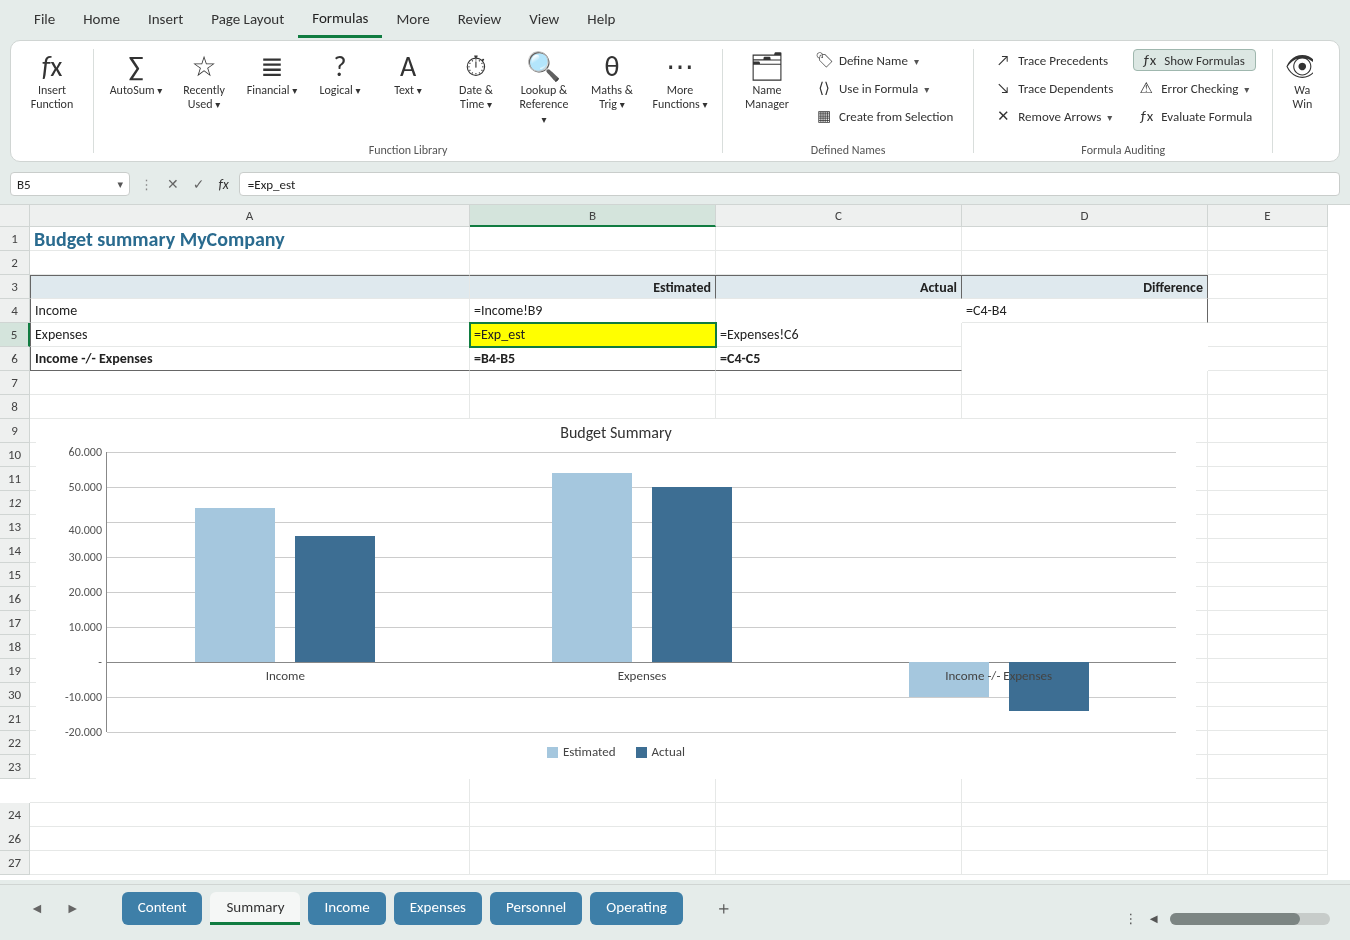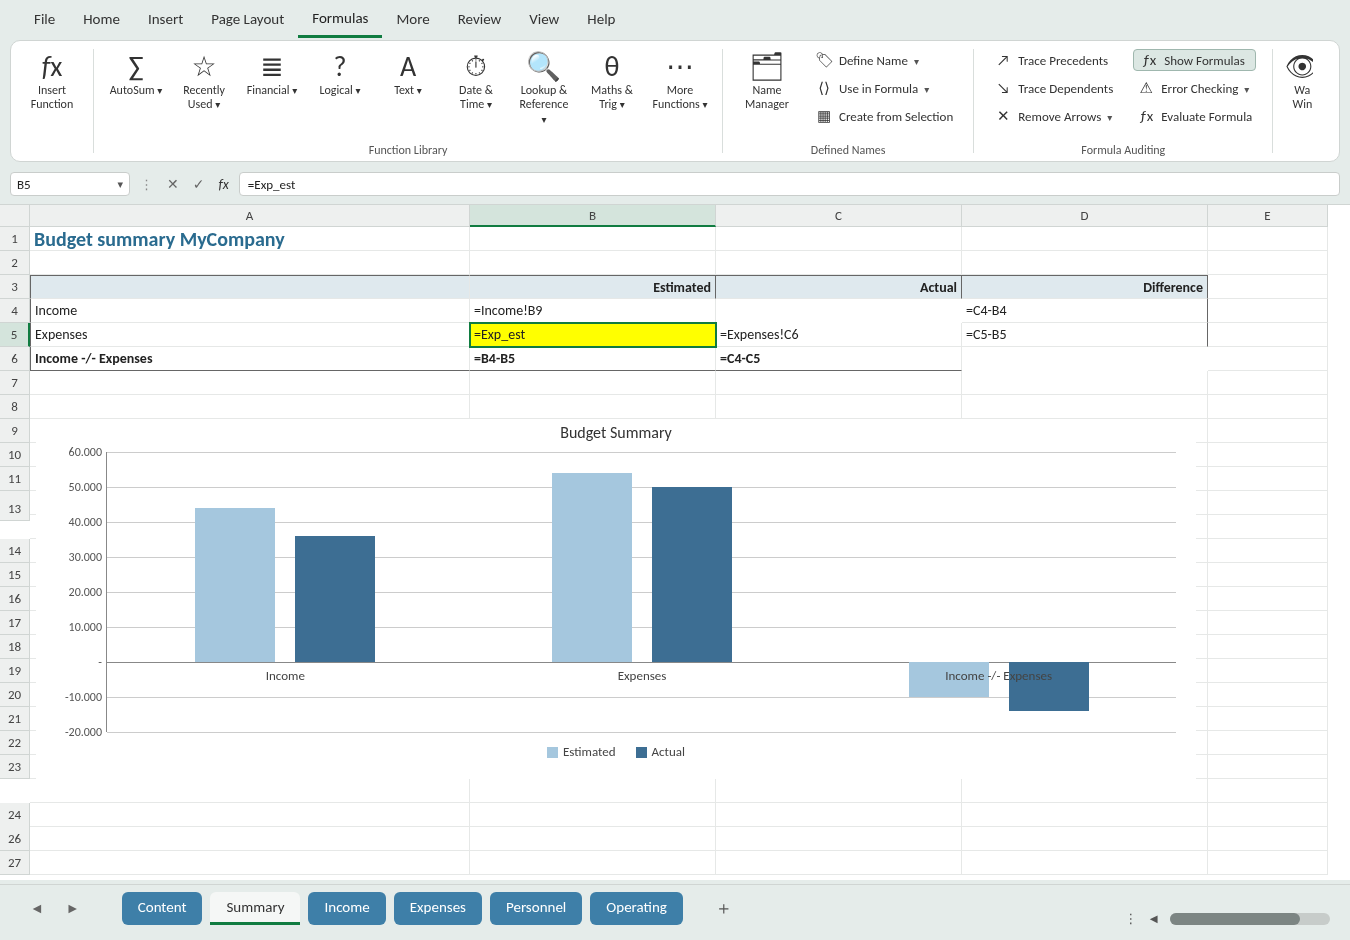--- a/index.html
+++ b/index.html
@@ -459,21 +459,20 @@
       <div class="cell col-E" style="top: 48px;"></div>
       <div class="rowh" style="top: 72px;">4</div>
       <div class="cell col-A row-label tbl-border-left" style="top: 72px;">Income</div>
       <div class="cell col-B formula-cell" style="top: 72px;">=Income!B9</div>
       <div class="cell col-D formula-cell tbl-border-right" style="top: 72px;">=C4-B4</div>
       <div class="cell col-E" style="top: 72px;"></div>
       <div class="rowh sel" style="top: 96px;">5</div>
       <div class="cell col-A row-label tbl-border-left" style="top: 96px;">Expenses</div>
       <div class="cell col-B formula-cell active-cell" style="top: 96px;">=Exp_est</div>
       <div class="cell col-C formula-cell" style="top: 96px;">=Expenses!C6</div>
-      <div class="cell col-D formula-cell tbl-border-right" style="top: 96px;">=C5-B5</div>
       <div class="cell col-E" style="top: 96px;"></div>
       <div class="rowh" style="top: 120px;">6</div>
       <div class="cell col-A net-row tbl-border-left tbl-border-bot" style="top: 120px;">Income -/- Expenses</div>
       <div class="cell col-B formula-cell net-row tbl-border-bot" style="top: 120px;">=B4-B5</div>
       <div class="cell col-C formula-cell net-row tbl-border-bot" style="top: 120px;">=C4-C5</div>
       <div class="cell col-E" style="top: 120px;"></div>
       <div class="rowh" style="top: 144px;">7</div>
       <div class="cell col-A" style="top: 144px;"></div>
       <div class="cell col-B" style="top: 144px;"></div>
       <div class="cell col-C" style="top: 144px;"></div>
@@ -502,21 +501,21 @@
       <div class="cell col-B" style="top: 240px;"></div>
       <div class="cell col-C" style="top: 240px;"></div>
       <div class="cell col-D" style="top: 240px;"></div>
       <div class="cell col-E" style="top: 240px;"></div>
       <div class="rowh" style="top: 264px; font-style: italic;">12</div>
       <div class="cell col-A" style="top: 264px;"></div>
       <div class="cell col-B" style="top: 264px;"></div>
       <div class="cell col-C" style="top: 264px;"></div>
       <div class="cell col-D" style="top: 264px;"></div>
       <div class="cell col-E" style="top: 264px;"></div>
-      <div class="rowh" style="top: 270px;">13</div>
+      <div class="rowh" style="top: 288px;">13</div>
       <div class="cell col-A" style="top: 288px;"></div>
       <div class="cell col-B" style="top: 288px;"></div>
       <div class="cell col-C" style="top: 288px;"></div>
       <div class="cell col-D" style="top: 288px;"></div>
       <div class="cell col-E" style="top: 288px;"></div>
       <div class="rowh" style="top: 312px;">14</div>
       <div class="cell col-A" style="top: 312px;"></div>
       <div class="cell col-B" style="top: 312px;"></div>
       <div class="cell col-C" style="top: 312px;"></div>
       <div class="cell col-D" style="top: 312px;"></div>
@@ -544,21 +543,21 @@
       <div class="cell col-B" style="top: 408px;"></div>
       <div class="cell col-C" style="top: 408px;"></div>
       <div class="cell col-D" style="top: 408px;"></div>
       <div class="cell col-E" style="top: 408px;"></div>
       <div class="rowh" style="top: 432px;">19</div>
       <div class="cell col-A" style="top: 432px;"></div>
       <div class="cell col-B" style="top: 432px;"></div>
       <div class="cell col-C" style="top: 432px;"></div>
       <div class="cell col-D" style="top: 432px;"></div>
       <div class="cell col-E" style="top: 432px;"></div>
-      <div class="rowh" style="top: 456px;">20</div>
+      <div class="rowh" style="top: 456px;">30</div>
       <div class="cell col-A" style="top: 456px;"></div>
       <div class="cell col-B" style="top: 456px;"></div>
       <div class="cell col-C" style="top: 456px;"></div>
       <div class="cell col-D" style="top: 456px;"></div>
       <div class="cell col-E" style="top: 456px;"></div>
       <div class="rowh" style="top: 480px;">21</div>
       <div class="cell col-A" style="top: 480px;"></div>
       <div class="cell col-B" style="top: 480px;"></div>
       <div class="cell col-C" style="top: 480px;"></div>
       <div class="cell col-D" style="top: 480px;"></div>
@@ -608,21 +607,21 @@
           <div class="ylab" style="top: 245px;">-10.000</div>
           <div class="gl zero-line" style="top: 210px;"></div>
           <div class="ylab" style="top: 210px;">-</div>
           <div class="gl" style="top: 175px;"></div>
           <div class="ylab" style="top: 175px;">10.000</div>
           <div class="gl" style="top: 140px;"></div>
           <div class="ylab" style="top: 140px;">20.000</div>
           <div class="gl" style="top: 105px;"></div>
           <div class="ylab" style="top: 105px;">30.000</div>
           <div class="gl" style="top: 70px;"></div>
-          <div class="ylab" style="top: 70px;">40.000</div>
+          <div class="ylab" style="top: 78px;">40.000</div>
           <div class="gl" style="top: 35px;"></div>
           <div class="ylab" style="top: 35px;">50.000</div>
           <div class="gl" style="top: 0px;"></div>
           <div class="ylab" style="top: 0px;">60.000</div>
           <div class="bar est" style="background: rgb(165, 199, 222); left: 88.3333px; top: 56px; height: 154px;"></div>
           <div class="bar act" style="background: rgb(61, 110, 147); left: 188.333px; top: 84px; height: 126px;"></div>
           <div class="xlab" style="left: 178.333px; top: 216px;">Income</div>
           <div class="bar est" style="background: rgb(165, 199, 222); left: 445px; top: 21px; height: 189px;"></div>
           <div class="bar act" style="background: rgb(61, 110, 147); left: 545px; top: 35px; height: 175px;"></div>
           <div class="xlab" style="left: 535px; top: 216px;">Expenses</div>

